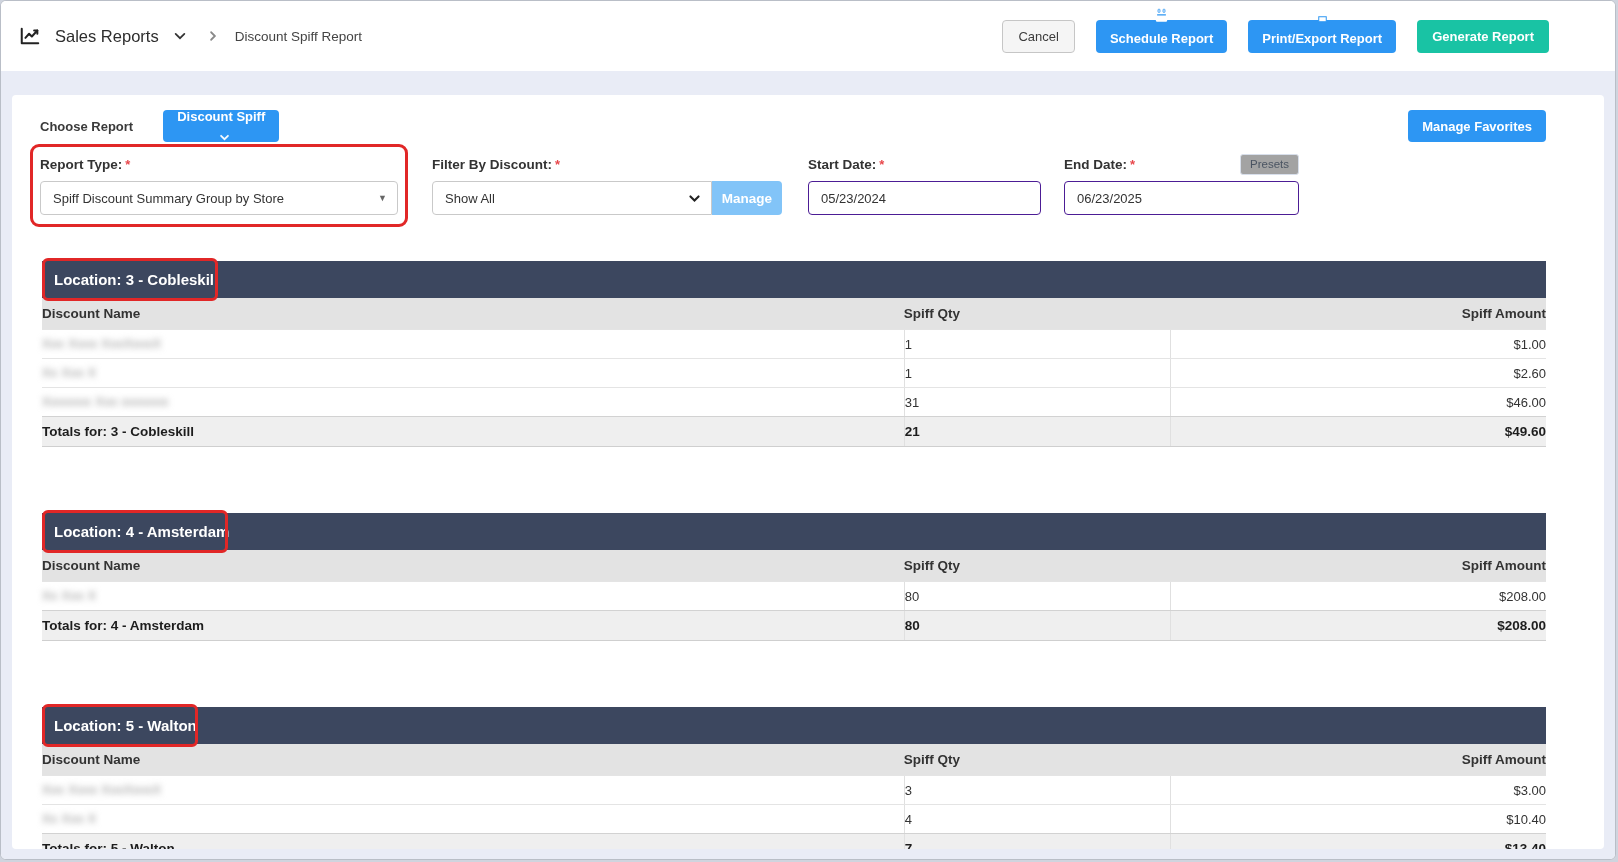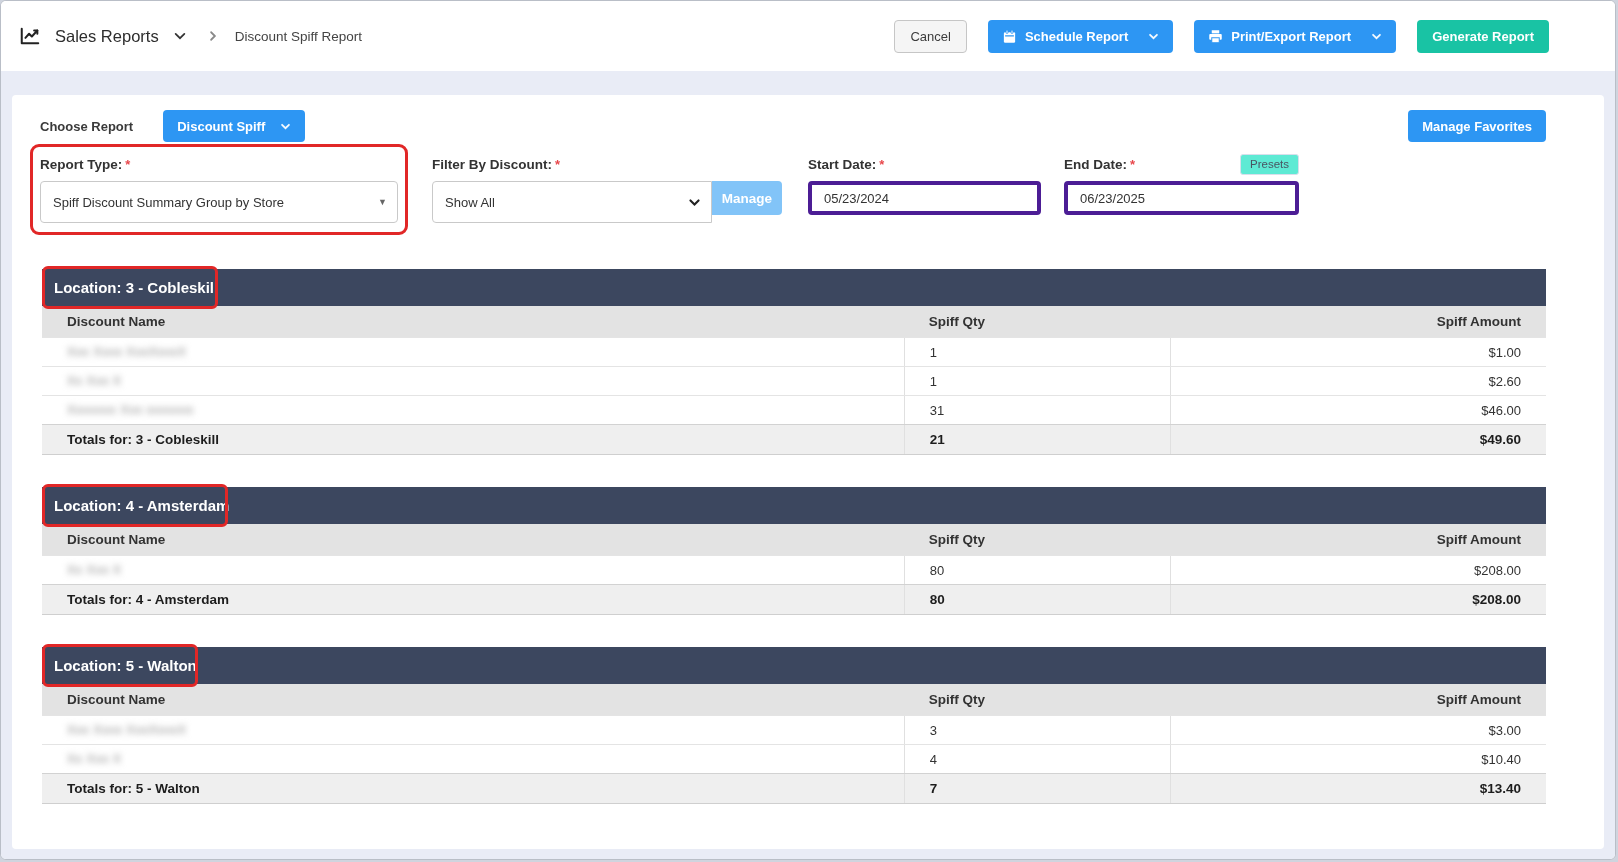--- a/index.html
+++ b/index.html
@@ -30,21 +30,21 @@
   .bc-current { font-size: 13.5px; color: #444; }
   .topbar-actions { display: flex; align-items: flex-start; gap: 21px; }
   .btn {
     display: inline-flex; align-items: center; justify-content: center;
     height: 33px; border-radius: 4px; font-size: 13px; cursor: pointer;
     border: 1px solid transparent; white-space: nowrap;
   }
   .btn-light {
     background: #f5f5f5; border-color: #c6c6c6; color: #3c3c3c; padding: 0 15px;
   }
-  .btn-blue { background: #2d96f3; color: #fff; padding: 0 13px; gap: 8px; font-weight: bold; }
+  .btn-blue { background: #2d96f3; color: #fff; padding: 0 13px; gap: 8px; font-weight: bold; flex-direction: column; }
   .btn-teal { background: #19c3a4; color: #fff; padding: 0 14px; font-weight: bold; }
   .btn .chev { width: 11px; height: 11px; display: inline-flex; margin-left: 12px; opacity: .95; }
   .btn .bicon { width: 15px; height: 15px; display: inline-flex; }
   
   .content-bg {
     background: #e9ecf6; height: 790px;
     padding: 24px 11px 12px 11px;
   }
   .card {
     background: #fff; border-radius: 4px;
@@ -59,21 +59,21 @@
   .spacer { flex: 1; }
   .fav-btn { height: 32px; }
   
   .filter-row { display: flex; margin-top: 12px; align-items: flex-start; }
   .fgroup { display: flex; flex-direction: column; }
   .flabel-row { display: flex; align-items: center; justify-content: space-between; height: 20px; margin-bottom: 7px; }
   .flabel { font-size: 13.5px; font-weight: bold; color: #333; }
   .req { color: #e8474b; margin-left: 3px; font-size: 13px; font-weight: bold; }
   .fcontrol-row { display: flex; }
   .select-box {
-    height: 42px; border: 1px solid #c9c9c9; border-radius: 4px;
+    height: 34px; border: 1px solid #c9c9c9; border-radius: 4px;
     background: #fff; display: flex; align-items: center;
     padding: 0 10px 0 12px; font-size: 13px; color: #333; cursor: pointer;
   }
   .select-box .stext { flex: 1; }
   .arrow-tri { color: #666; font-size: 9px; margin-left: 8px; }
   .sel-chev { width: 13px; height: 13px; display: inline-flex; margin-left: 8px; }
   .g-reporttype { width: 358px; position: relative; margin-left: 10px; }
   .anno-filters {
     position: absolute; left: -10px; right: -10px; top: -10px; bottom: -12px;
     border: 3px solid #e12727; border-radius: 9px; pointer-events: none;
@@ -81,42 +81,42 @@
   .g-discount { width: 350px; margin-left: 34px; }
   .g-discount .select-box { width: 280px; border-radius: 4px 0 0 4px; }
   .manage-btn {
     width: 70px; height: 34px; background: #82c4f8; color: #fff;
     font-size: 13.5px; font-weight: bold; border: none; border-radius: 0 4px 4px 0;
     display: flex; align-items: center; justify-content: center; cursor: pointer;
   }
   .g-start { width: 233px; margin-left: 26px; }
   .g-end { width: 235px; margin-left: 23px; }
   .date-input {
-    width: 100%; height: 34px; border: 4px solid #4c1d95; border-radius: 4px;
+    width: 100%; height: 34px; border: 1px solid #4c1d95; border-radius: 4px;
     padding: 0 12px; font-size: 13px; color: #333;
     font-family: "Liberation Sans", sans-serif;
   }
   .presets-btn {
     height: 21px; padding: 0 9px; font-size: 11.5px; color: #4a5462;
-    background: #5eead4; border: 1px solid #d8dfeb; border-radius: 3px; cursor: pointer;
-  }
-  
-  .loc-table { margin-top: 32px; margin-left: 12px; }
+    background: #a3a3a3; border: 1px solid #d8dfeb; border-radius: 3px; cursor: pointer;
+  }
+  
+  .loc-table { margin-top: 66px; margin-left: 12px; }
   .loc-table.first { margin-top: 46px; }
   .loc-header {
     background: #3c475f; height: 37px; position: relative;
     display: flex; align-items: center; padding-left: 12px;
   }
   .loc-title { color: #fff; font-size: 15px; font-weight: bold; }
   .anno-loc {
     position: absolute; left: 0; top: -3px; height: 43px;
     border: 3px solid #e12727; border-radius: 6px; pointer-events: none;
   }
   .t-row { display: flex; width: 100%; }
-  .t-row > div { padding: 0 25px; display: flex; align-items: center; height: 100%; }
+  .t-row > div { padding: 0 0; display: flex; align-items: center; height: 100%; }
   .c-name { width: 57.3%; }
   .c-qty { width: 17.7%; border-left: 1px solid #e0e0e0; }
   .c-amt { width: 25%; border-left: 1px solid #e0e0e0; justify-content: flex-end; text-align: right; }
   .t-head { background: #e3e3e3; height: 31px; font-size: 13.5px; font-weight: bold; color: #333; }
   .t-head > div { border-left: none; }
   .t-data { background: #fff; height: 29px; font-size: 13px; color: #333; border-top: 1px solid #e4e4e4; }
   .t-total { background: #efefef; height: 31px; font-size: 13.5px; font-weight: bold; color: #1d1d1d;
              border-top: 1px solid #d2d2d2; border-bottom: 1px solid #cfcfcf; }
   .redacted { filter: blur(3px); color: #8d8d8d; font-size: 12.5px; letter-spacing: .5px; user-select: none; }
 </style>

